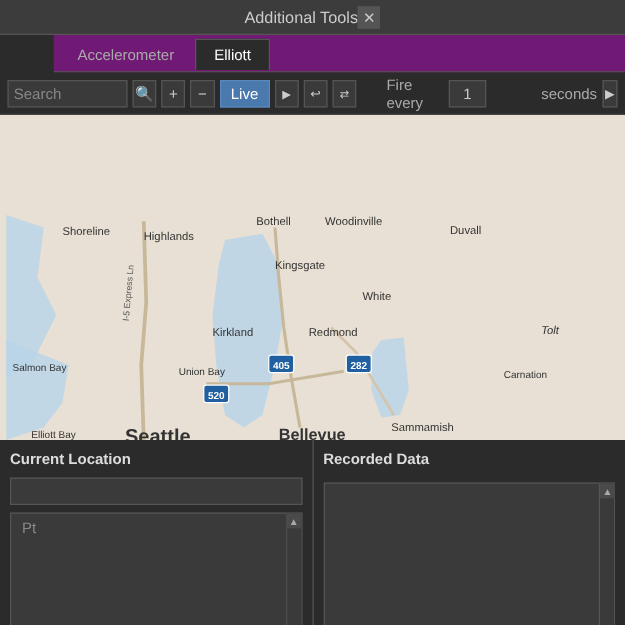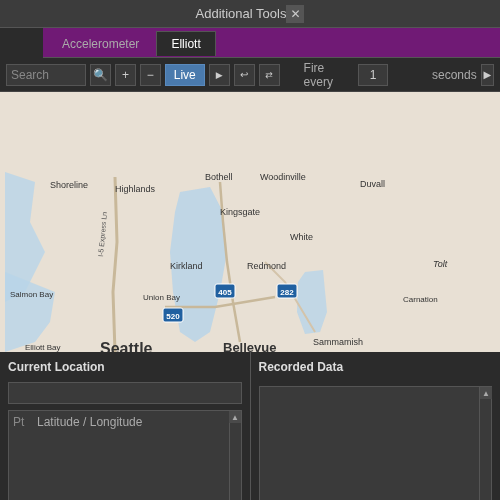--- a/index.html
+++ b/index.html
@@ -74,21 +74,21 @@
       align-items: center;
       padding: 0 6px;
       gap: 4px;
       border-bottom: 1px solid #444;
     }
     #search-box {
       background: #3a3a3a;
       border: 1px solid #555;
       color: #ccc;
       height: 22px;
-      width: 80px;
+      width: 96px;
       padding: 0 4px;
       font-size: 12px;
     }
     #search-box::placeholder { color: #888; }
     .toolbar-icon {
       width: 22px;
       height: 22px;
       background: #3a3a3a;
       border: 1px solid #555;
       color: #ccc;
@@ -201,20 +201,21 @@
       position: relative;
       display: flex;
       align-items: flex-start;
       padding: 4px;
     }
     .panel-list-area .list-row {
       font-size: 12px;
       color: #aaa;
       display: flex;
       gap: 8px;
+      text-align: right;
     }
     .panel-list-area .list-row .col-pt {
       color: #888;
       min-width: 16px;
     }
     .scrollbar-v {
       position: absolute;
       right: 0;
       top: 0;
       width: 12px;
@@ -351,21 +352,20 @@
 <div id="bottom-panels">
 
   <div id="current-location-panel">
     <div class="panel-title">Current Location</div>
     <div class="panel-input-row">
       <span style="font-size:11px;color:#888;"></span>
     </div>
     <div class="panel-list-area">
       <div class="list-row">
         <span class="col-pt">Pt</span>
-        <span>Latitude / Longitude</span>
       </div>
       <div class="scrollbar-v">
         <div class="scrollbar-arrow">▲</div>
         <div class="scrollbar-thumb-area"></div>
         <div class="scrollbar-arrow">▼</div>
       </div>
     </div>
   </div>
 
   <div id="recorded-data-panel">

